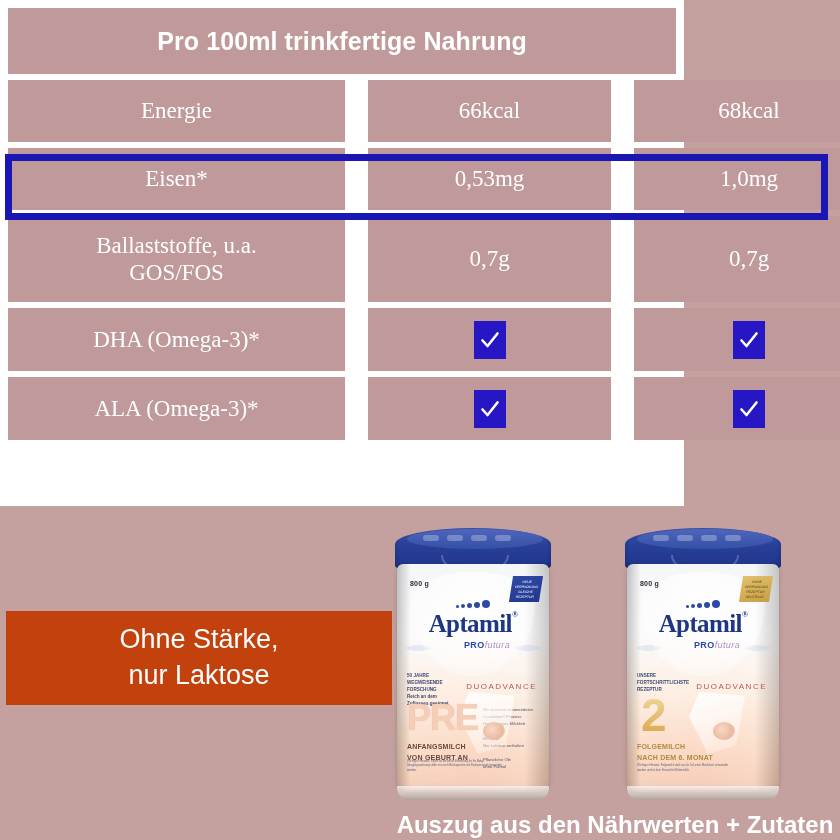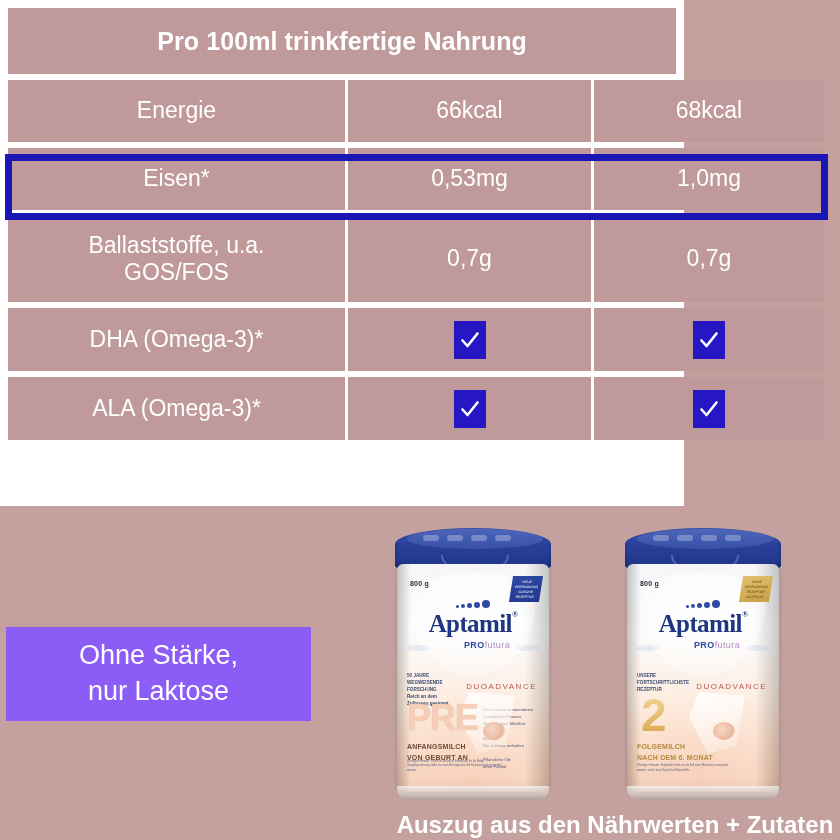--- a/index.html
+++ b/index.html
@@ -49,22 +49,23 @@
   }
   .title-text {
     color: #ffffff;
     font-size: 25px;
     font-weight: bold;
     letter-spacing: .1px;
     white-space: nowrap;
   }
   .data-row {
     display: flex;
-    gap: 3px;
+    gap: 23px;
     flex: none;
+    font-family: Liberation Serif, serif;
   }
   .cell {
     background: #c0999a;
     display: flex;
     align-items: center;
     justify-content: center;
     color: #ffffff;
     font-size: 23px;
     text-align: center;
     line-height: 1.18;
@@ -113,27 +114,26 @@
     top: 506px;
     width: 840px;
     height: 334px;
     background: #c4a19e;
   }
 
   .claim-box {
     position: absolute;
     left: 6px;
     top: 105px;
-    width: 305px;
+    width: 386px;
     height: 94px;
-    background: #8b5cf6;
+    background: #c2410c;
     display: flex;
     align-items: center;
     justify-content: center;
-    margin-top: 16px;
   }
   .claim-text {
     color: #ffffff;
     font-size: 27px;
     line-height: 1.32;
     text-align: center;
     white-space: pre-line;
   }
 
   .footnote {
@@ -305,21 +305,21 @@
     position: absolute;
     left: 0;
     right: 0;
     top: 76px;
     text-align: center;
     font-size: 9px;
     color: #2c49a6;
     letter-spacing: .4px;
   }
   .subbrand .pro { font-weight: bold; padding-left: 28px; }
-  .subbrand .fut { color:#b08cc4;margin-top:12px; }
+  .subbrand .fut { font-style: italic; color:#b08cc4;margin-top:12px; }
 
   .duo {
     position: absolute;
     right: 12px;
     top: 118px;
     font-size: 8px;
     letter-spacing: 1.5px;
     color: #b9574e;
   }
   .left-claim {

